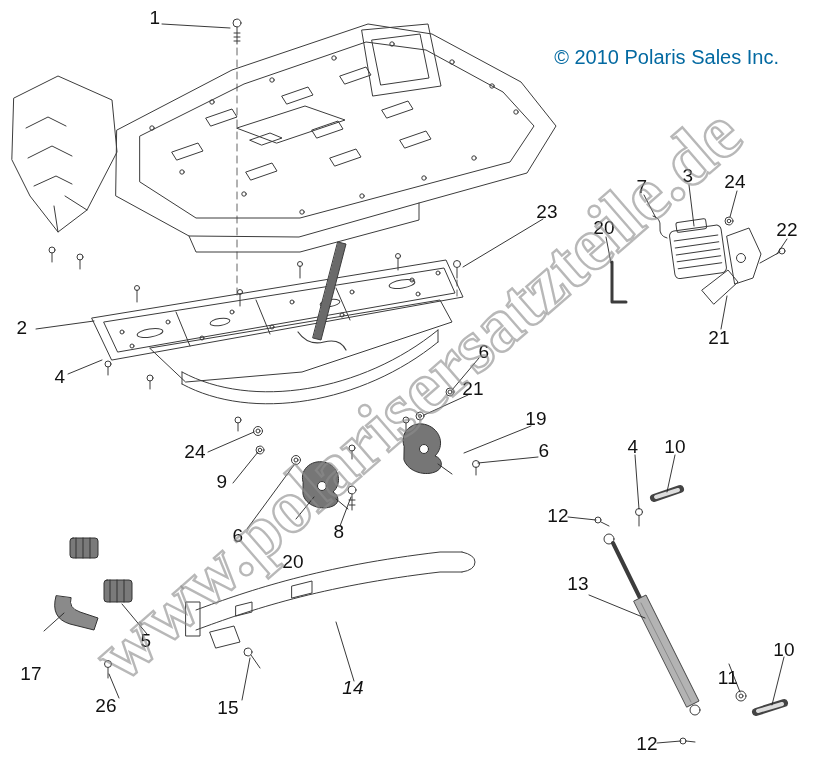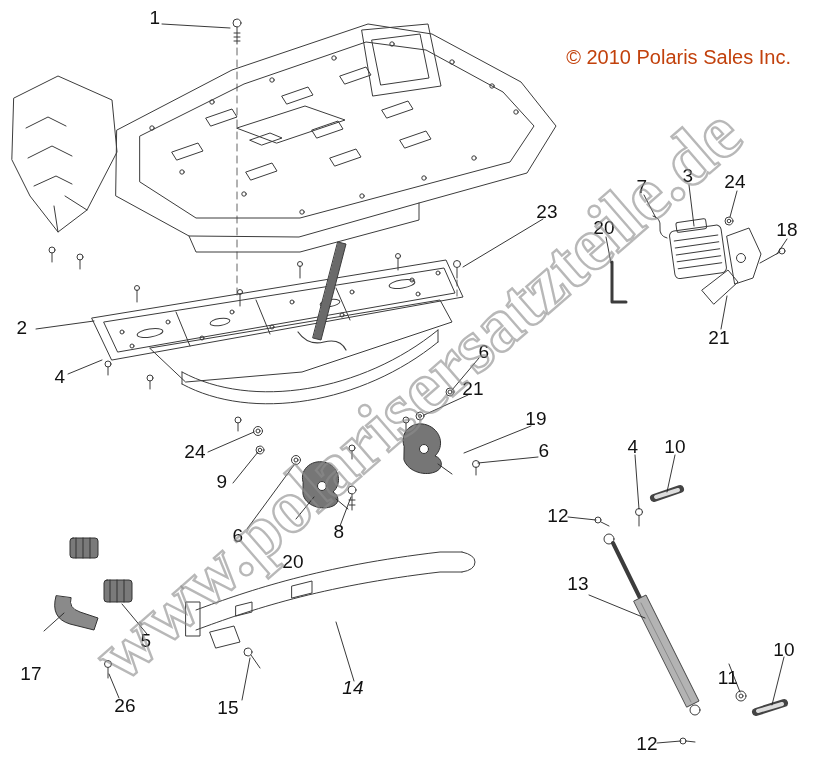--- a/index.html
+++ b/index.html
@@ -15,24 +15,24 @@
   .callout{
     position:absolute;
     transform:translate(-50%,-50%);
     font-size:19px;
     color:#111;
     letter-spacing:.3px;
     white-space:nowrap;
   }
   .copyright{
     position:absolute;
-    top:46px;right:42px;
+    top:46px;right:54px;
     z-index:2;
     font-size:20px;
-    color:#c2410c;
+    color:#0369a1;
     font-family:"Liberation Sans", sans-serif;
   }
   .watermark{
     position:absolute;
     left:50%;top:52%;
     transform:translate(-50%,-50%) rotate(-41deg);
     z-index:3;
     font-family:"Liberation Serif", serif;
     font-weight:bold;
     font-size:76px;
@@ -308,25 +308,25 @@
       <span class="callout" style="left: 647px; top: 744px;">12</span>
       <span class="callout" style="left: 578px; top: 584px;">13</span>
       <span class="callout" style="left: 353px; top: 688px; font-style: italic;">14</span>
       <span class="callout" style="left: 228px; top: 708px;">15</span>
       <span class="callout" style="left: 633px; top: 447px;">4</span>
       <span class="callout" style="left: 31px; top: 637px; margin-top: 37px;">17</span>
       <span class="callout" style="left: 604px; top: 228px;">20</span>
       <span class="callout" style="left: 536px; top: 419px;">19</span>
       <span class="callout" style="left: 293px; top: 526px; margin-top: 36px;">20</span>
       <span class="callout" style="left: 719px; top: 338px;">21</span>
-      <span class="callout" style="left: 787px; top: 230px;">18</span>
+      <span class="callout" style="left: 787px; top: 230px;">22</span>
       <span class="callout" style="left: 547px; top: 212px;">23</span>
       <span class="callout" style="left: 735px; top: 182px;">24</span>
       <span class="callout" style="left: 195px; top: 452px;">24</span>
       <span class="callout" style="left: 473px; top: 389px;">21</span>
-      <span class="callout" style="left: 125px; top: 706px; text-align: right;">26</span>
+      <span class="callout" style="left: 106px; top: 706px; text-align: right;">26</span>
     </div>
 
   <div class="copyright">© 2010 Polaris Sales Inc.</div>
 
   <div class="watermark">www.polarisersatzteile.de</div>
 
 </div>
 
 </body></html>

